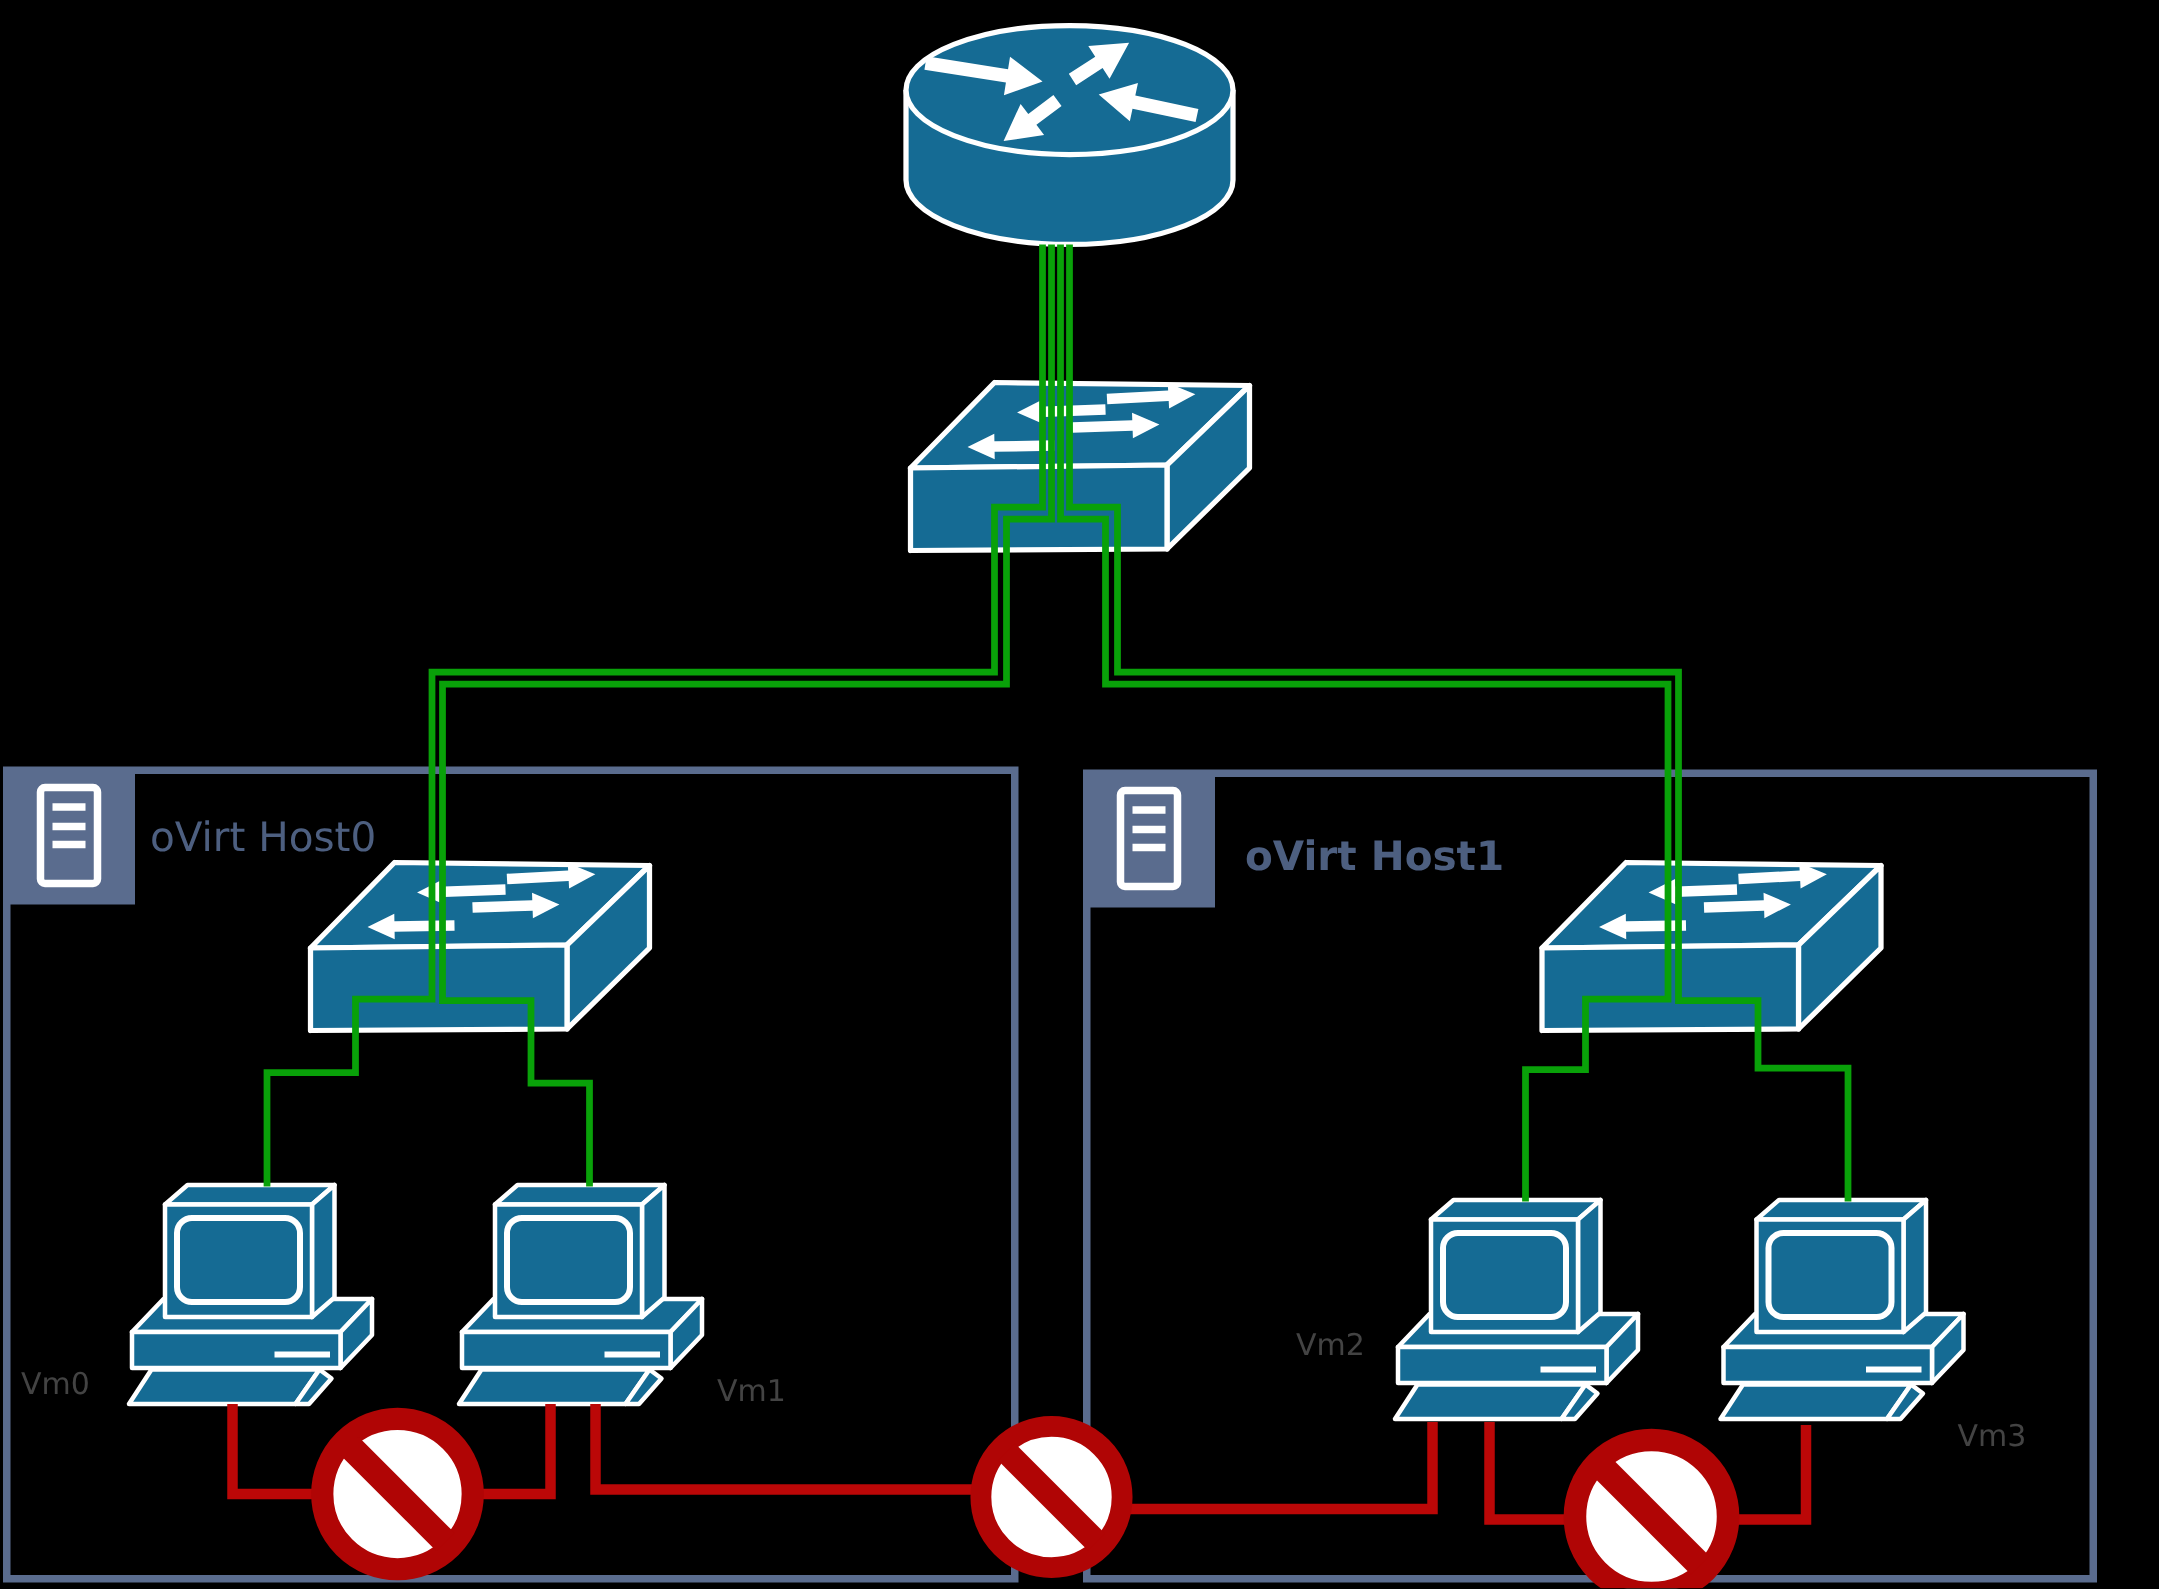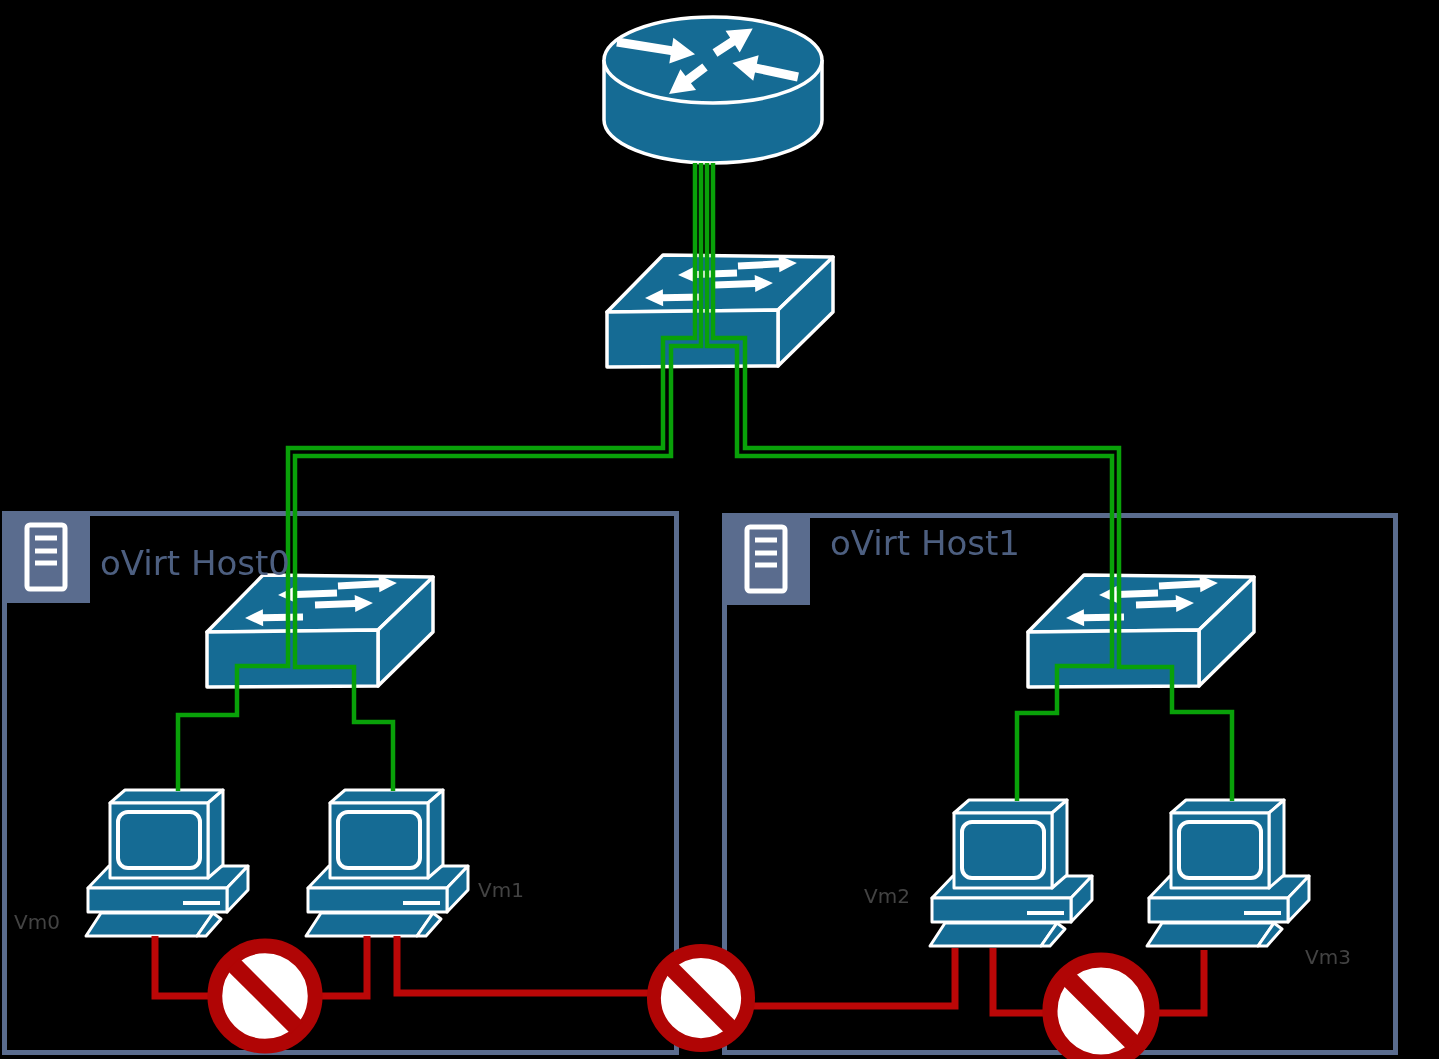--- a/index.html
+++ b/index.html
@@ -15,21 +15,21 @@
     --vm-text:#434343;
   }
   .stage{
     position:relative;width:1439px;height:1059px;
     background:var(--bg);overflow:hidden;
     font-family:"DejaVu Sans","Liberation Sans",sans-serif;
   }
   .layer{position:absolute;left:0;top:0;}
   .hostbox{position:absolute;border:5px solid var(--frame);box-sizing:border-box;background:transparent;}
   .badge{position:absolute;background:var(--frame);}
-  .host-label{position:absolute;font-size:34px;color:var(--host-text);white-space:nowrap;}
+  .host-label{position:absolute;font-size:27px;color:var(--host-text);white-space:nowrap;}
   .vm-label{position:absolute;font-size:20px;color:var(--vm-text);white-space:nowrap;}
   
   .blu{fill:var(--blue);stroke:var(--white);stroke-width:3.5;stroke-linejoin:round;}
   .blu-thin{fill:var(--blue);stroke:var(--white);stroke-width:3;stroke-linejoin:round;}
   .scr{fill:none;stroke:var(--white);stroke-width:4;}
   .wht{fill:var(--white);stroke:none;}
   .gline{fill:none;stroke:var(--green);stroke-width:4.5;}
   .rline{fill:none;stroke:var(--red);stroke-width:7;}
   .ban-ring{fill:#ffffff;stroke:var(--ban);stroke-width:13;}
   .ban-bar{stroke:var(--ban);stroke-width:15;}
@@ -130,20 +130,20 @@
     <polyline class="rline" points="397,936 397,993 701,993"></polyline>
     <polyline class="rline" points="701,1006 955,1006 955,948"></polyline>
     <polyline class="rline" points="993,948 993,1013 1204,1013 1204,950"></polyline>
 
     <use href="#sym-ban" transform="translate(265,996) scale(1.14)"></use>
     <use href="#sym-ban" transform="translate(701,998) scale(1.07)"></use>
     <use href="#sym-ban" transform="translate(1101,1011) scale(1.16)"></use>
   </svg>
 
   <div class="host-label" style="left:100px;top:543px;">oVirt Host0</div>
-  <div class="host-label" style="left:830px;top:523px;">oVirt Host1</div>
+  <div class="host-label" style="left:830px;top:556px;font-weight:bold;">oVirt Host1</div>
 
   <div class="vm-label" style="left:14px;top:910px;">Vm0</div>
-  <div class="vm-label" style="left:478px;top:878px;">Vm1</div>
+  <div class="vm-label" style="left:478px;top:915px;">Vm1</div>
   <div class="vm-label" style="left:864px;top:884px;">Vm2</div>
   <div class="vm-label" style="left:1305px;top:945px;">Vm3</div>
 
 </div>
 
 </body></html>

